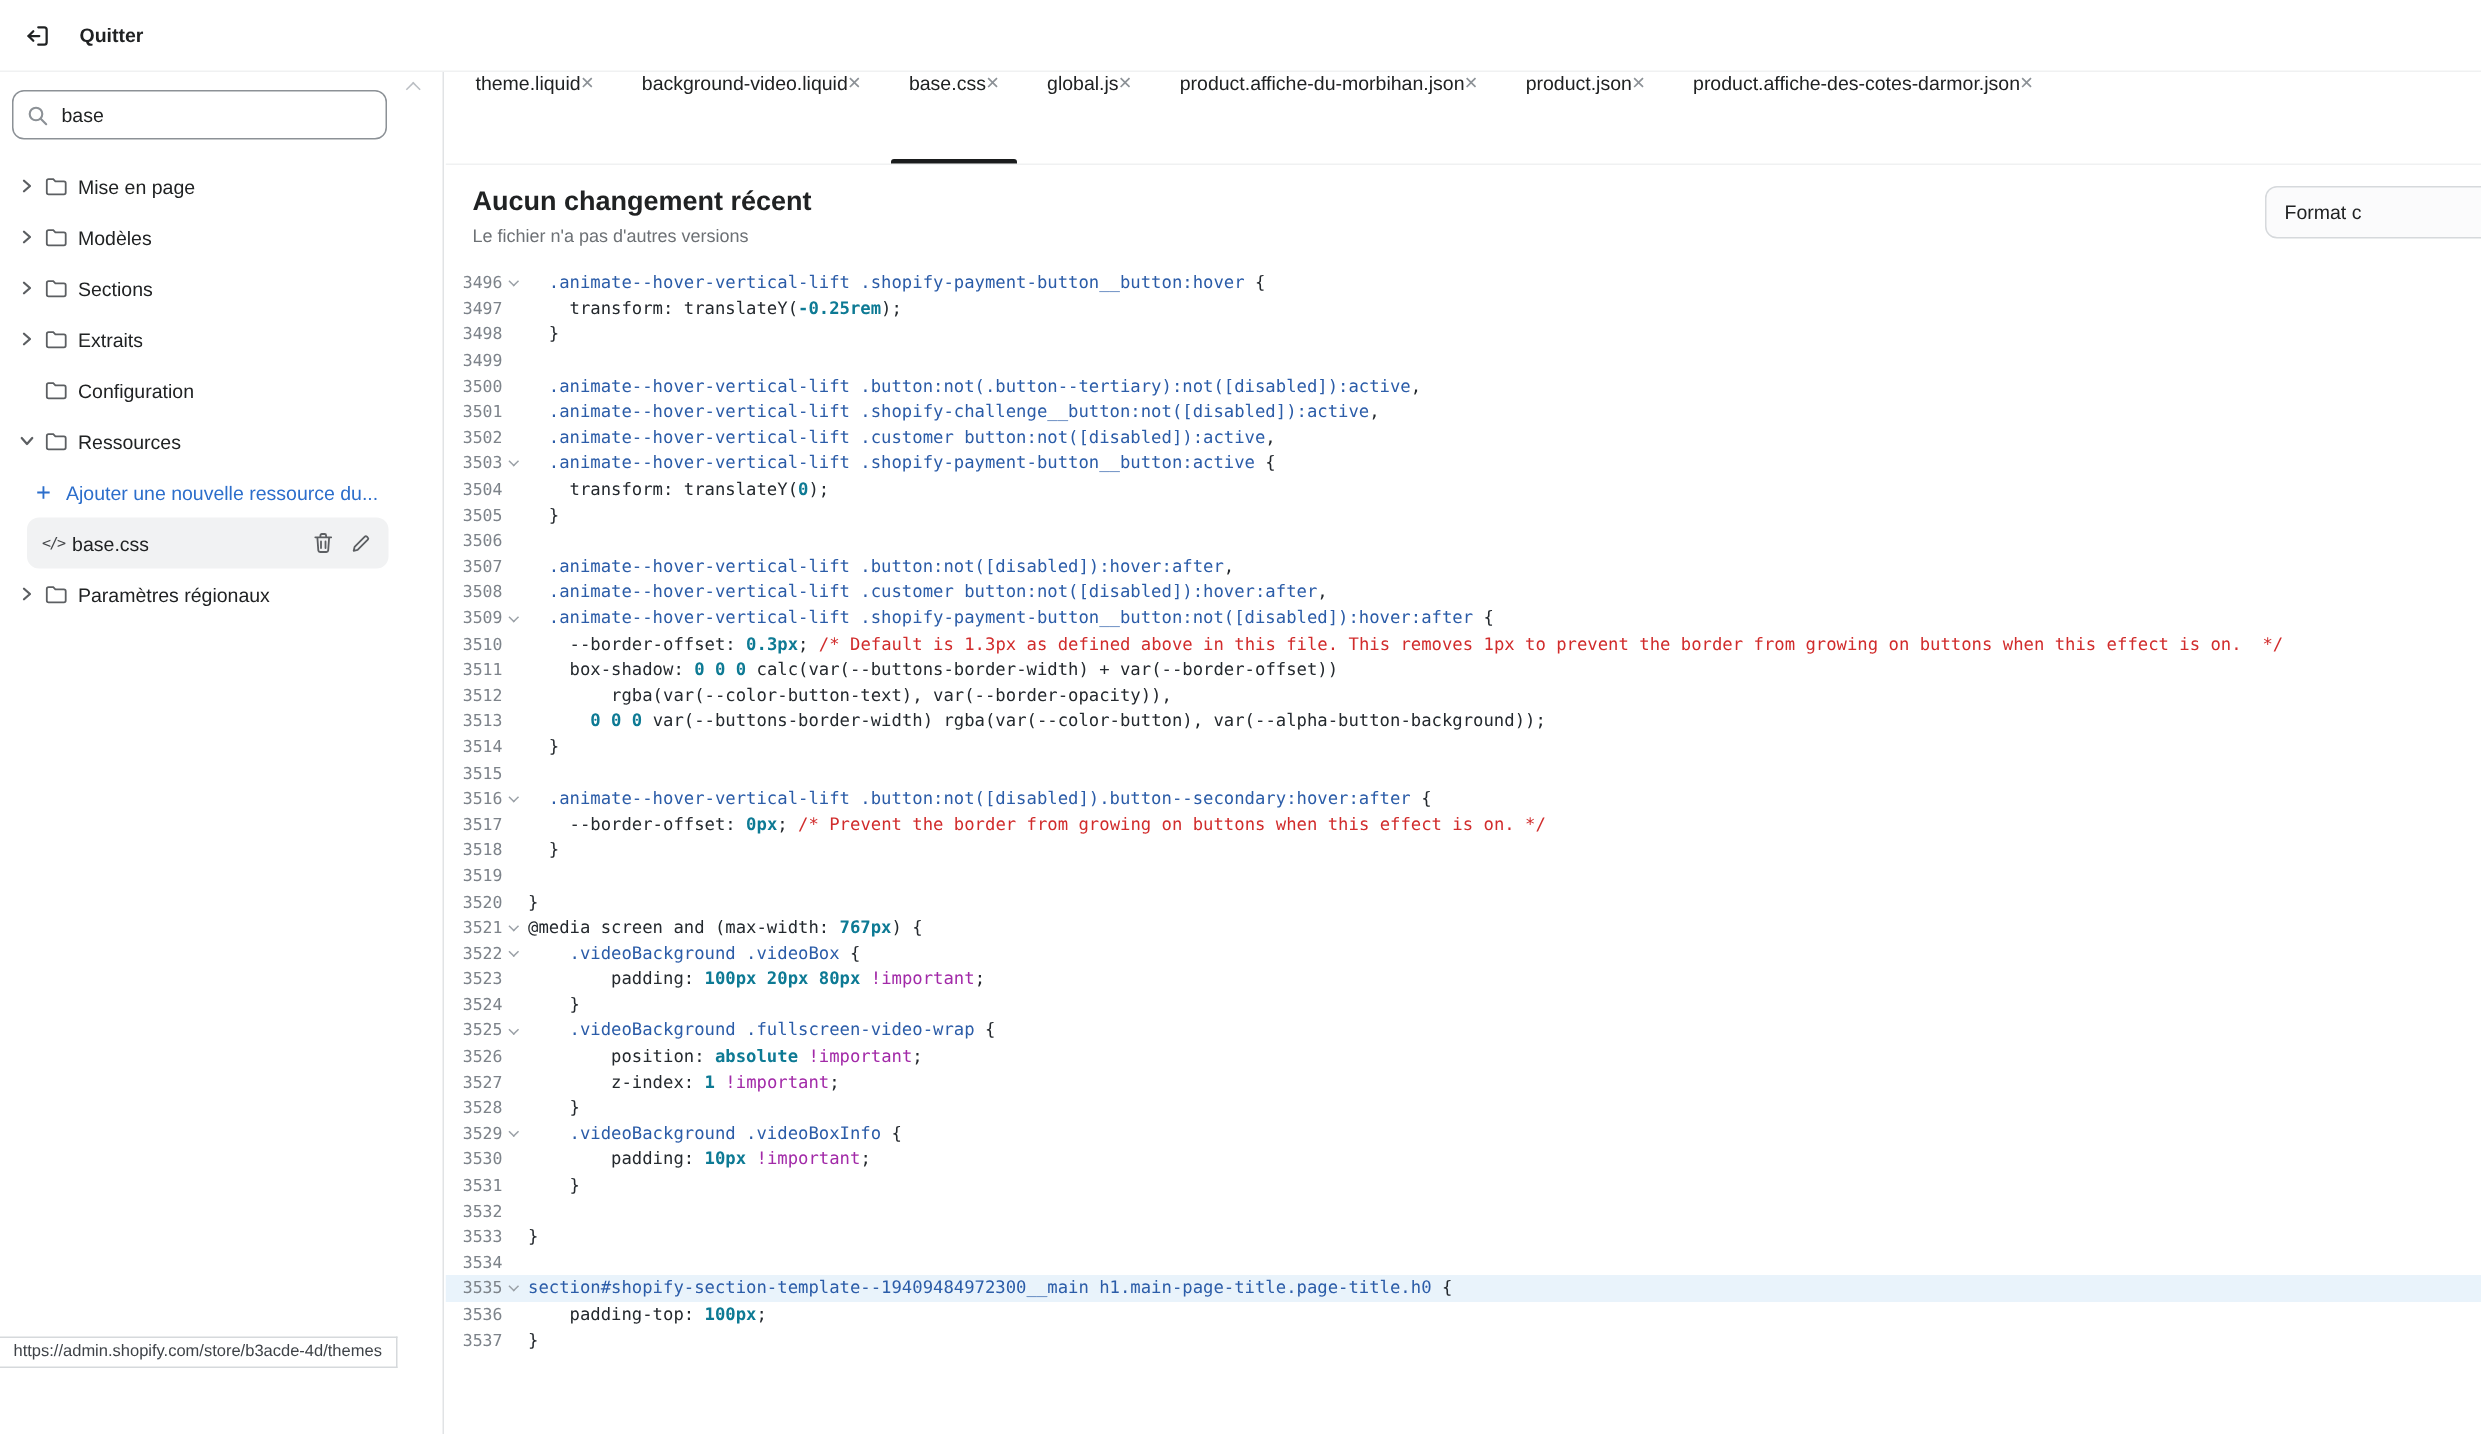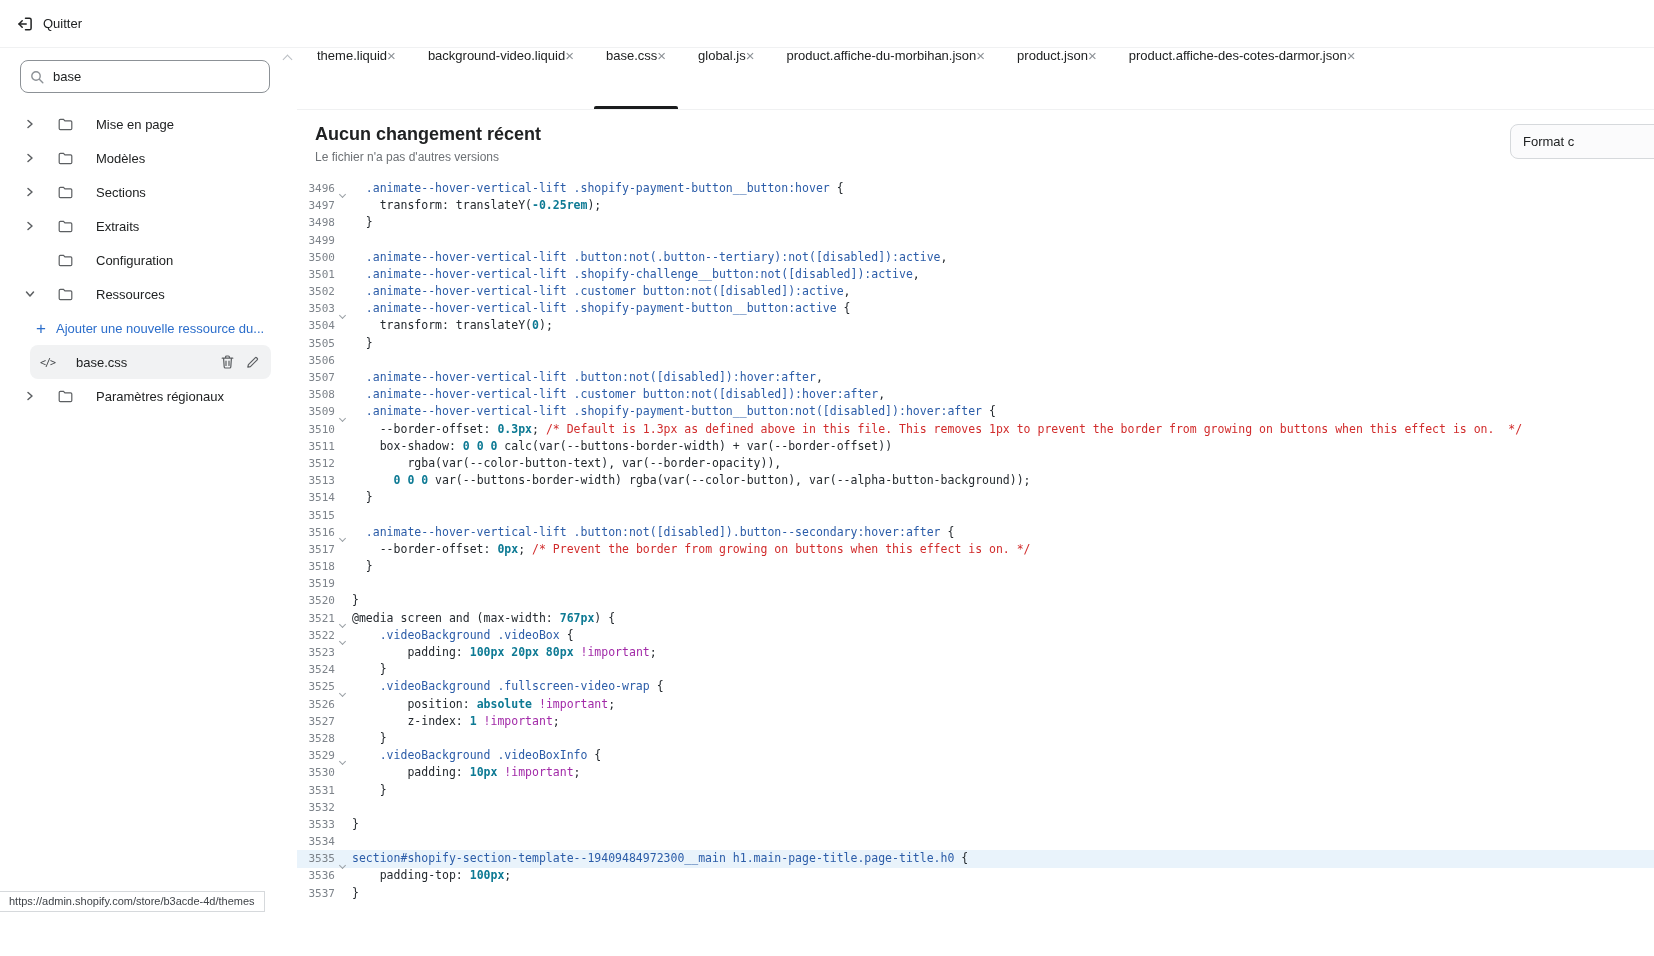--- a/index.html
+++ b/index.html
@@ -12,38 +12,38 @@
   :root {
     --tk-sel: #2b5ca8; --tk-num: #0d7a94; --tk-cmt: #d12c2c;
     --tk-imp: #a22aa8; --tk-pln: #24292e;
     --border: #e1e3e5;
   }
 
   
   .topbar { position: absolute; top: 0; left: 0; width: 100%; height: 48px;
     display: flex; align-items: center; padding: 0 16px; background: #fff;
     border-bottom: 1px solid #f0f1f2; }
-  .quit { display: flex; align-items: center; gap: 10px; font-size: 13px;
-    font-weight: 400; cursor: pointer; }
+  .quit { display: flex; align-items: center; gap: 20px; font-size: 13px;
+    font-weight: 700; cursor: pointer; }
 
   
-  .sidebar { position: absolute; top: 48px; left: 12px; width: 296px; bottom: 0;
+  .sidebar { position: absolute; top: 48px; left: 0; width: 296px; bottom: 0;
     background: #fff; border-right: 1px solid var(--border); }
   .sb-up { position: absolute; top: 8px; right: 16px; width: 7px; height: 7px;
     border-left: 1.4px solid #babec3; border-top: 1.4px solid #babec3;
     transform: rotate(45deg); }
   .search-wrap { margin: 12px 30px 12px 8px; position: relative; }
   .search-input { width: 250px; height: 33px; border: 1px solid #8c9196;
     border-radius: 8px; padding: 0 10px 0 32px; font-size: 13px; color: #202223;
     outline: none; background: #fff; font-family: inherit; }
   .search-icon { position: absolute; left: 10px; top: 10px; }
 
   .tree { margin-top: 14px; }
   .tree-row { height: 34px; display: flex; align-items: center;
-    padding-left: 10px; font-size: 13px; gap: 21px; cursor: pointer; }
+    padding-left: 10px; font-size: 13px; gap: 5px; cursor: pointer; }
   .chev { width: 15px; display: flex; justify-content: center; flex: none; }
   .ficon { width: 17px; display: flex; flex: none; }
   .tlabel { white-space: nowrap; overflow: hidden; text-overflow: ellipsis; }
   .add-row { padding-left: 23px; color: #2c6ecb; gap: 9px; }
   .add-row .plus { font-size: 17px; line-height: 1; color: #2c6ecb; width: 12px; text-align: center; }
   .file-row { margin: 0 36px 0 18px; border-radius: 8px; padding-left: 10px; position: relative; height: 34px; }
   .file-row.selected { background: #f1f2f3; }
   .codeicon { font-family: "DejaVu Sans Mono", "Liberation Mono", monospace;
     font-size: 10px; color: #44474a; letter-spacing: -1px; flex: none; }
   .row-actions { position: absolute; right: 12px; top: 0; height: 100%;
@@ -67,21 +67,21 @@
   .eh-sub { font-size: 12px; color: #6d7175; margin-top: 5px; }
   .format-btn { position: absolute; left: 1213px; top: 14px; height: 35px; width: 240px;
     background: #fbfbfc; border: 1px solid #d6d9dc; border-radius: 8px;
     font-size: 13px; color: #202223; display: flex; align-items: center;
     padding: 0 12px; cursor: pointer; }
 
   
   .code-area { margin-top: 8px;
     font-family: "DejaVu Sans Mono", "Liberation Mono", monospace;
     font-size: 11.5px; line-height: 17.2px; }
-  .code-line { display: flex; height: 17.2px; align-items: flex-end; }
+  .code-line { display: flex; height: 17.2px; align-items: center; }
   .code-line.hl { background: #e9f3fb; }
   .gutter-num { width: 38px; text-align: right; color: #7d838a;
     font-size: 11px; flex: none; }
   .fold { width: 15px; flex: none; display: flex; justify-content: center;
     align-items: center; }
   .fold-chev { width: 5px; height: 5px; border-right: 1.2px solid #9aa0a6;
     border-bottom: 1.2px solid #9aa0a6; transform: rotate(45deg); margin-top: -2px; }
   .code-text { white-space: pre; padding-left: 2px; }
   .tk-sel { color: var(--tk-sel); }
   .tk-num { color: var(--tk-num); font-weight: bold; }

